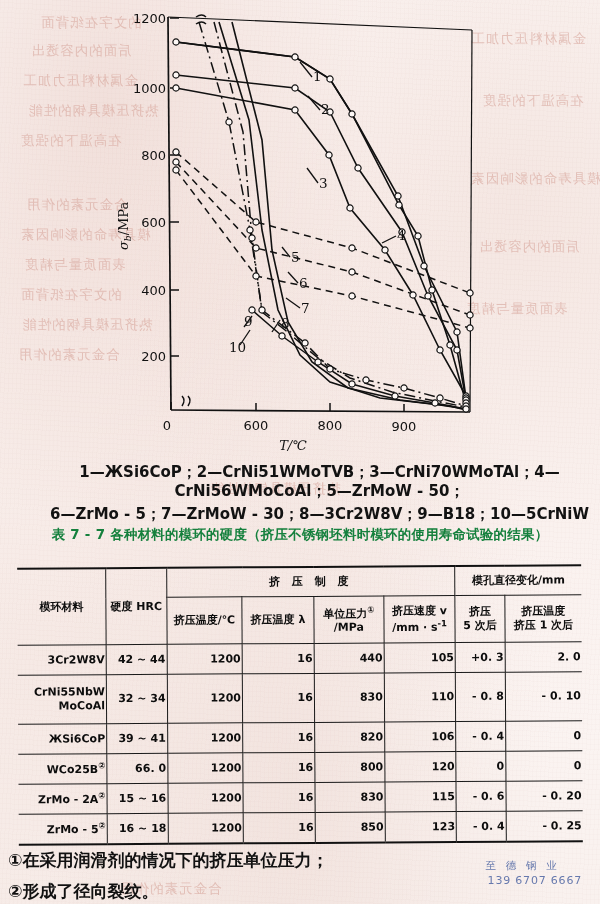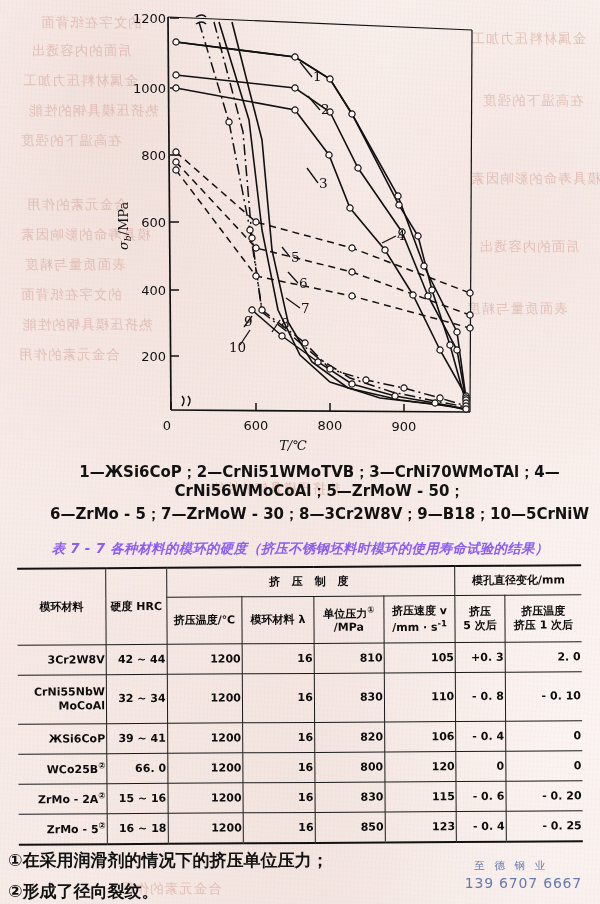--- a/index.html
+++ b/index.html
@@ -79,28 +79,27 @@
     color: #121212;
     margin-top: 5px;
     letter-spacing: 0px;
     padding-left: 39px;
   }
   #fig-legend-2 { margin-top: 4px; }
 
   
   #table-title {
     position: absolute;
-    left: 0; top: 540px; width: 600px;
+    left: 0; top: 526px; width: 600px;
     text-align: center;
     font-family: "DejaVu Sans", sans-serif;
     font-weight: 700;
     font-size: 13.4px;
-    color: #8b5cf6;
+    color: #15803d;
     letter-spacing: .3px;
-    font-style: italic;
   }
   #data-table {
     position: absolute;
     left: 18px; top: 566px;
     width: 564px;
     border-collapse: collapse;
     font-family: "DejaVu Sans", sans-serif;
     color: #0d0d0d;
     transform: rotate(-0.35deg);
   }
@@ -136,21 +135,21 @@
     position: absolute;
     right: 18px; top: 858px;
     text-align: center;
     color: #5a6fa8;
     font-family: "DejaVu Sans", sans-serif;
     font-size: 10.5px;
     line-height: 1.45;
     opacity: .92;
   }
   #wm-name { letter-spacing: 3.2px; }
-  #wm-phone { letter-spacing: .8px; font-size: 14px; margin-left: 24px; }
+  #wm-phone { letter-spacing: .8px; font-size: 11px; margin-left: 24px; }
 </style>
 </head>
 <body>
 
 <div id="paper"></div>
 <div id="grain"></div>
 
 <div class="bleed" style="left:40px; top:14px;">的文字在纸背面</div>
 <div class="bleed" style="left:30px; top:42px;">后面的内容透出</div>
 <div class="bleed" style="left:22px; top:72px;">金属材料压力加工</div>
@@ -369,21 +368,21 @@
 <table id="data-table">
   <thead>
     <tr>
       <th rowspan="2" class="thick-top outer-l" style="width:88px;margin-top:33px;">模环材料</th>
       <th rowspan="2" class="thick-top" style="width:62px;">硬度 HRC</th>
       <th colspan="4" class="thick-top" style="height:24px; letter-spacing:4px;">挤 压 制 度</th>
       <th colspan="2" class="thick-top outer-r" style="height:24px;">模孔直径变化/mm</th>
     </tr>
     <tr>
       <th style="width:78px; height:42px;">挤压温度/℃</th>
-      <th style="width:76px;">模环材料 λ</th>
+      <th style="width:76px;">挤压温度 λ</th>
       <th style="width:72px;">
         <div><span>单位压力</span><span class="sup">①</span></div>
         <div>/MPa</div>
       </th>
       <th style="width:74px;">
         <div>挤压速度 v</div>
         <div><span>/mm · s</span><span class="sup">-1</span></div>
       </th>
       <th style="width:50px;">
         <div>挤压</div>
@@ -394,21 +393,21 @@
         <div>挤压 1 次后</div>
       </th>
     </tr>
   </thead>
   <tbody>
     <tr>
       <td class="outer-l">3Cr2W8V</td>
       <td>42 ~ 44</td>
       <td>1200</td>
       <td>16</td>
-      <td>810</td>
+      <td>440</td>
       <td>105</td>
       <td>+0. 3</td>
       <td class="outer-r">2. 0</td>
     </tr>
     <tr>
       <td class="outer-l" style="height:44px;">
         <div>CrNi55NbW</div>
         <div>MoCoAl</div>
       </td>
       <td>32 ~ 34</td>

